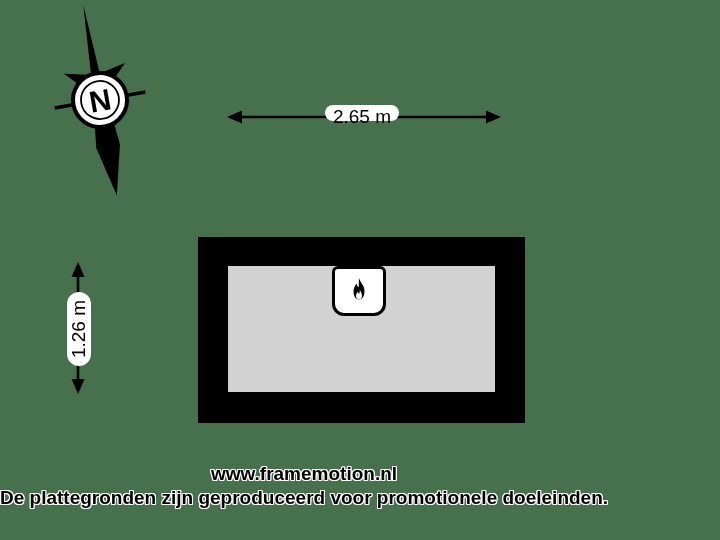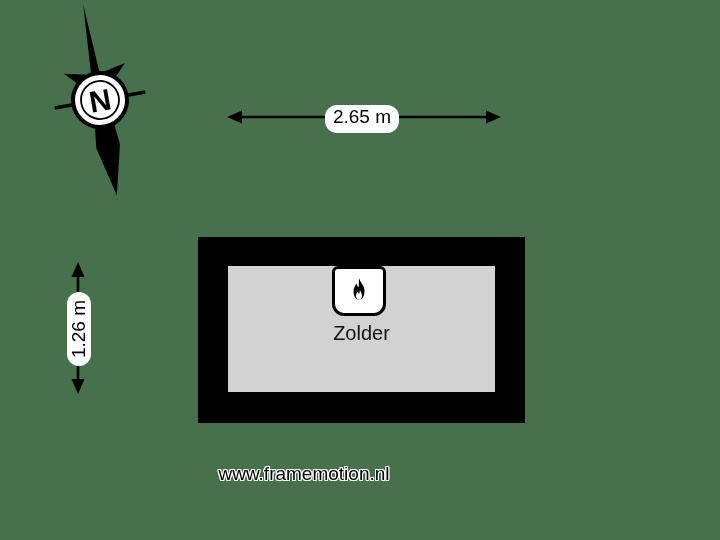--- a/index.html
+++ b/index.html
@@ -22,21 +22,21 @@
 
   .dim-pill {
     background: #ffffff;
     border-radius: 12px;
     color: #000000;
     font-size: 19px;
     line-height: 24px;
     text-align: center;
     white-space: nowrap;
   }
-  .dim-pill-h { left: 325px; top: 105px; width: 74px; height: 28px; }
+  .dim-pill-h { left: 325px; top: 105px; width: 74px; height: 16px; }
   .dim-pill-v {
     left: 42px; top: 317px; width: 74px; height: 24px;
     transform: rotate(-90deg);
   }
 
   
   .room-walls { left: 198px; top: 237px; width: 327px; height: 186px; background: #000000; }
   .room-floor { left: 228px; top: 266px; width: 267px; height: 126px; background: #d2d2d2; }
 
   .fire-box {
@@ -55,21 +55,21 @@
     font-size: 20px;
     line-height: 22px;
   }
 
   
   .footer {
     left: 0; top: 462px; width: 608px;
     text-align: center;
     color: #000000;
     font-size: 19px;
-    font-weight: normal;
+    font-weight: bold;
     line-height: 23.5px;
     text-shadow:
       -1px -1px 0 #fff, 0 -1px 0 #fff, 1px -1px 0 #fff,
       -1px  0   0 #fff, 1px  0   0 #fff,
       -1px  1px 0 #fff, 0  1px 0 #fff, 1px 1px 0 #fff;
     white-space: nowrap;
   }
 </style>
 </head>
 <body>
@@ -113,20 +113,20 @@
   <div class="abs room-floor"></div>
 
   <div class="abs fire-box">
     <svg width="26" height="28" viewBox="0 0 24 28" xmlns="http://www.w3.org/2000/svg">
       <path fill="#000" d="M12 1 C13 5.5 17.5 8 17.5 14 C17.5 19 15.2 22.5 12 22.5 C8.8 22.5 6.5 19 6.5 14 C6.5 10.8 8.2 9 9.3 6.4 C10 8.4 10.8 9.8 11.6 10.2 C12.2 7.6 11.6 4.6 12 1 Z"></path>
       <path fill="#fff" d="M12 22.5 C10.2 22.5 9 20.9 9 18.9 C9 17.2 9.9 16.1 10.6 14.8 C11 15.9 11.7 16.6 12.3 16.8 C12.7 15.5 12.5 14.2 12.9 12.9 C14 15 15 16.6 15 18.7 C15 20.9 13.8 22.5 12 22.5 Z"></path>
     </svg>
   </div>
 
   <div class="abs room-labels">
-    <div>Zolder</div>
   </div>
 
   <div class="abs footer">
     <div>www.framemotion.nl</div>
+    <div>De plattegronden zijn geproduceerd voor promotionele doeleinden.</div>
   </div>
 
 </div>
 
 </body></html>

